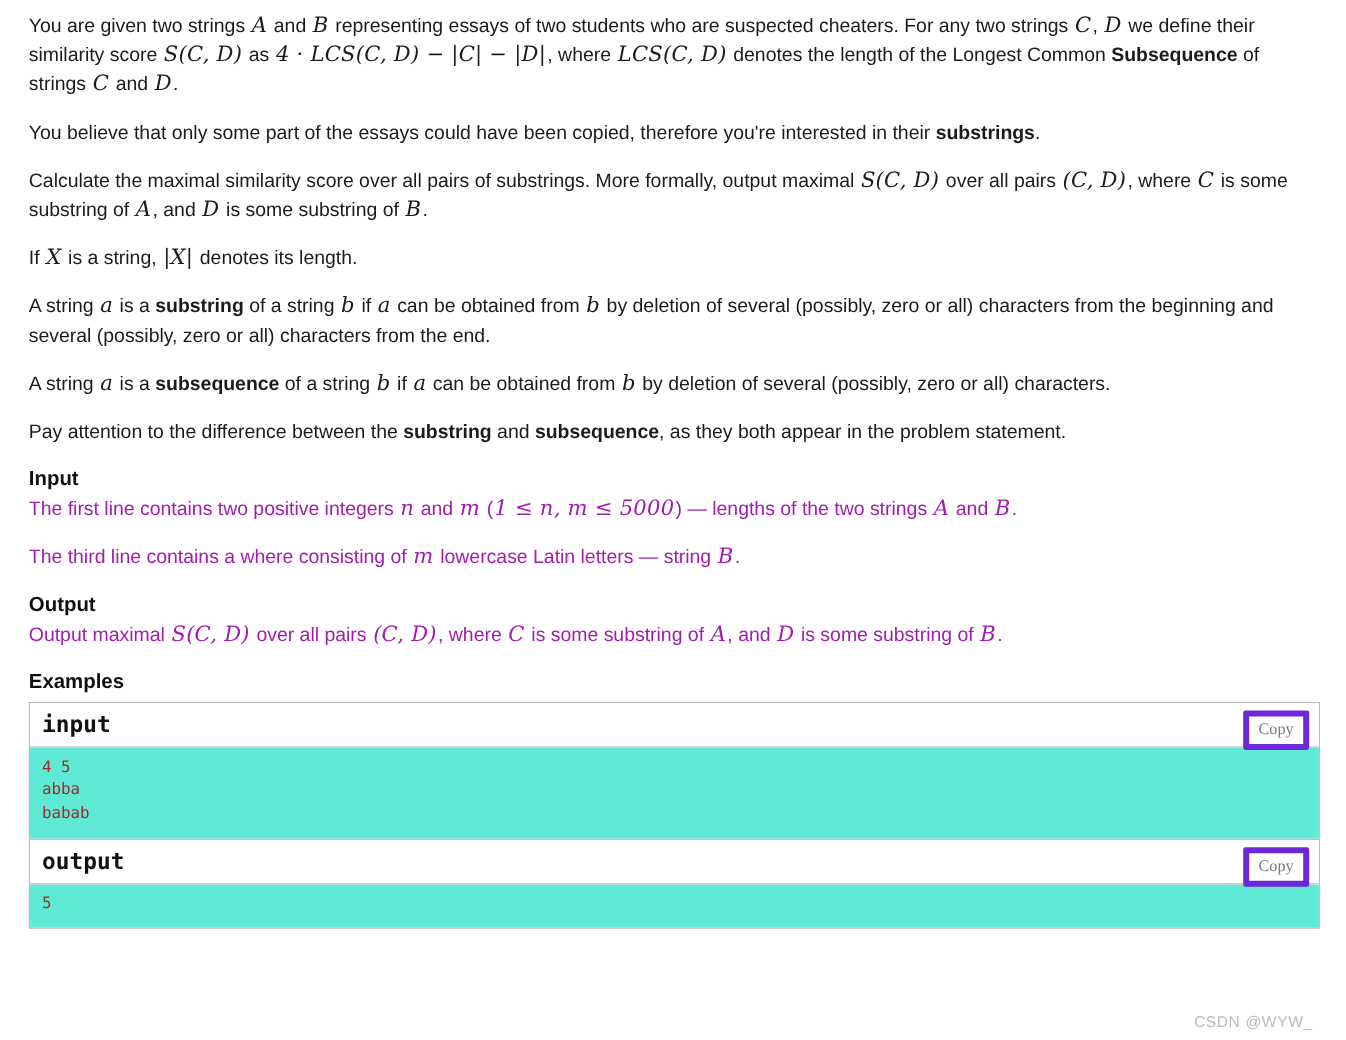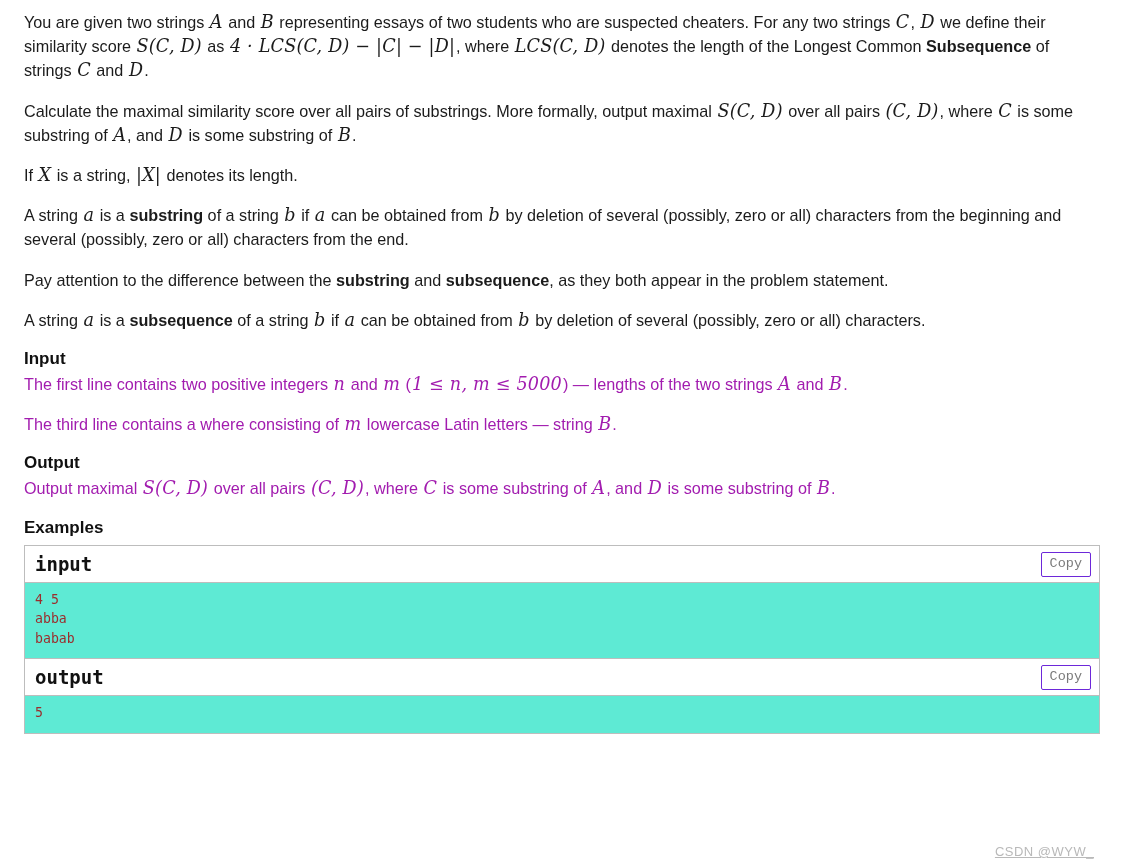--- a/index.html
+++ b/index.html
@@ -90,24 +90,24 @@
     font-family: "DejaVu Sans Mono", "Liberation Mono", monospace;
     font-size: 19px;
     font-weight: bold;
     color: #111111;
     letter-spacing: 0px;
   }
   .copy-btn {
     position: absolute;
     right: 8px;
     top: 6px;
-    border: 1px solid #6d28d9;
+    border: 5px solid #6d28d9;
     background: #ffffff;
     color: #7a7a7a;
-    font-family: Liberation Mono, monospace;
+    font-family: Liberation Serif, serif;
     font-size: 13.5px;
     line-height: 14px;
     padding: 4px 8px 5px 8px;
     border-radius: 2px;
     cursor: pointer;
   }
   .sample-body {
     background: #5eead4;
     padding: 7px 10px 10px 10px;
     margin: 0;
@@ -121,40 +121,40 @@
   
   .watermark {
     position: absolute;
     right: 16px;
     bottom: 8px;
     font-family: "Liberation Sans", sans-serif;
     font-size: 13px;
     color: #b9b9b9;
     letter-spacing: 0.5px;
     user-select: none;
-    text-decoration: underline;
   }
 </style>
 </head>
 <body>
 
 <div class="page">
 
   <p class="para"><span>You are given two strings </span><span class="m">A</span><span> and </span><span class="m">B</span><span> representing essays of two students who are suspected cheaters. For any two strings </span><span class="m">C</span><span>, </span><span class="m">D</span><span> we define their similarity score </span><span class="m">S(C, D)</span><span> as </span><span class="m">4 · LCS(C, D) − |C| − |D|</span><span>, where </span><span class="m">LCS(C, D)</span><span> denotes the length of the Longest Common </span><span class="b">Subsequence</span><span> of strings </span><span class="m">C</span><span> and </span><span class="m">D</span><span>.</span></p>
 
+  <p class="para"><span>You believe that only some part of the essays could have been copied, therefore you're interested in their </span><span class="b">substrings</span><span>.</span></p>
 
   <p class="para"><span>Calculate the maximal similarity score over all pairs of substrings. More formally, output maximal </span><span class="m">S(C, D)</span><span> over all pairs </span><span class="m">(C, D)</span><span>, where </span><span class="m">C</span><span> is some substring of </span><span class="m">A</span><span>, and </span><span class="m">D</span><span> is some substring of </span><span class="m">B</span><span>.</span></p>
 
   <p class="para"><span>If </span><span class="m">X</span><span> is a string, </span><span class="m">|X|</span><span> denotes its length.</span></p>
 
   <p class="para"><span>A string </span><span class="m">a</span><span> is a </span><span class="b">substring</span><span> of a string </span><span class="m">b</span><span> if </span><span class="m">a</span><span> can be obtained from </span><span class="m">b</span><span> by deletion of several (possibly, zero or all) characters from the beginning and several (possibly, zero or all) characters from the end.</span></p>
 
+  <p class="para"><span>A string </span><span class="m">a</span><span> is a </span><span class="b">subsequence</span><span> of a string </span><span class="m">b</span><span> if </span><span class="m">a</span><span> can be obtained from </span><span class="m">b</span><span> by deletion of several (possibly, zero or all) characters.</span></p>
+
   <p class="para"><span>Pay attention to the difference between the </span><span class="b">substring</span><span> and </span><span class="b">subsequence</span><span>, as they both appear in the problem statement.</span></p>
-
-  <p class="para"><span>A string </span><span class="m">a</span><span> is a </span><span class="b">subsequence</span><span> of a string </span><span class="m">b</span><span> if </span><span class="m">a</span><span> can be obtained from </span><span class="m">b</span><span> by deletion of several (possibly, zero or all) characters.</span></p>
 
 
   <h2 class="section-title">Input</h2>
   <p class="head-para"><span>The first line contains two positive integers </span><span class="m">n</span><span> and </span><span class="m">m</span><span> (</span><span class="m">1 ≤ n, m ≤ 5000</span><span>) — lengths of the two strings </span><span class="m">A</span><span> and </span><span class="m">B</span><span>.</span></p>
 
 
   <p class="head-para"><span>The third line contains a where consisting of </span><span class="m">m</span><span> lowercase Latin letters — string </span><span class="m">B</span><span>.</span></p>
 
   <h2 class="section-title">Output</h2>
   <p class="head-para"><span>Output maximal </span><span class="m">S(C, D)</span><span> over all pairs </span><span class="m">(C, D)</span><span>, where </span><span class="m">C</span><span> is some substring of </span><span class="m">A</span><span>, and </span><span class="m">D</span><span> is some substring of </span><span class="m">B</span><span>.</span></p>

